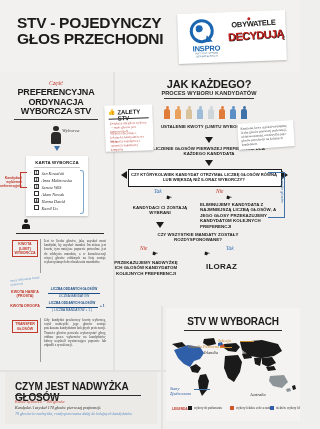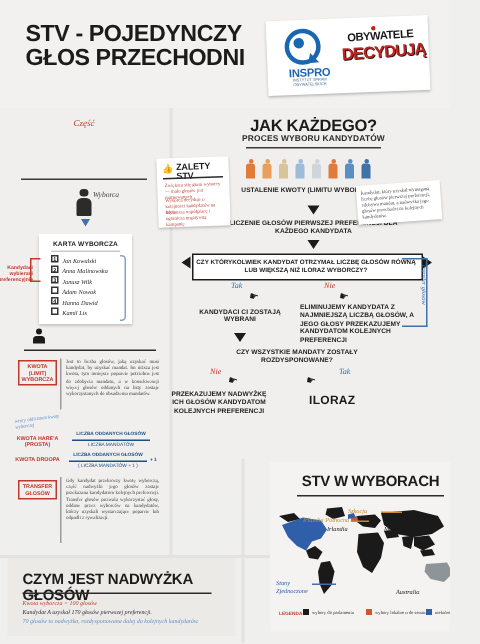--- a/index.html
+++ b/index.html
@@ -143,21 +143,21 @@
     white-space:nowrap;}
 
   .note{position:absolute;background:#fff;box-shadow:0 1px 2px rgba(0,0,0,.22);}
   .note-t{position:absolute;font-weight:bold;font-size:6px;color:#1b1b1b;letter-spacing:-0.1px;}
   .note-rule{position:absolute;height:.8px;background:#2b2b2b;}
   .note-li{position:absolute;font-family:"Liberation Serif",serif;font-size:3.2px;
     line-height:4px;color:#b5443c;}
   .thumb{position:absolute;font-size:6px;}
 
   
-  .mapcard{position:absolute;left:180px;top:308px;width:134px;height:113px;
+  .mapcard{position:absolute;left:166px;top:308px;width:134px;height:113px;
     background:#f4f3f1;}
   .map-t{position:absolute;left:0;top:8px;width:134px;text-align:center;
     font-weight:bold;font-size:10px;color:#1b1b1b;letter-spacing:-0.2px;}
   .map-rule{position:absolute;left:18px;top:22px;width:98px;height:1px;background:#2b2b2b;}
   .mapsvg{position:absolute;left:4px;top:26px;}
   .mlabel{position:absolute;font-family:"Liberation Serif",serif;font-style:italic;
     font-size:4.2px;color:#1b1b1b;white-space:nowrap;}
   .mlead{position:absolute;background:#c98a2e;height:.5px;}
   .mlead-b{position:absolute;background:#3f72a8;height:.5px;}
   .legend{position:absolute;left:6px;top:97px;width:126px;height:8px;}
@@ -197,20 +197,21 @@
       <div class="logo-obyw">
         <div class="ob-dot"></div>
         <div class="ob-top">OBYWATELE</div>
         <div class="ob-bot">DECYDUJĄ</div>
       </div>
     </div>
   </div>
 
   <div class="lcol">
     <div class="czesc">Część</div>
+    <div class="l-head">PREFERENCYJNA ORDYNACJA WYBORCZA STV</div>
     <div class="l-rule"></div>
 
     <div class="person-big">
       <div class="pb-head"></div>
       <div class="pb-body"></div>
     </div>
     <div class="wyborca">Wyborca</div>
     <div class="dn-arrow"></div>
 
     <div class="ballot">

